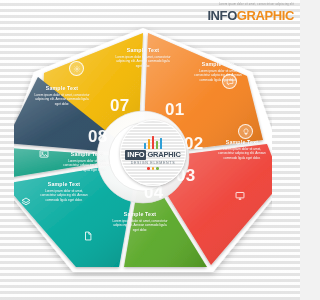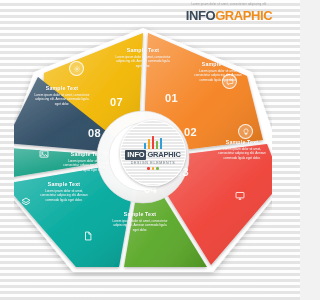--- a/index.html
+++ b/index.html
@@ -12,21 +12,21 @@
     position:relative;width:300px;height:300px;overflow:hidden;
     background:
       repeating-linear-gradient(180deg,
         rgba(255,255,255,0.95) 0px, rgba(255,255,255,0.95) 3px,
         rgba(228,228,228,0.95) 3px, rgba(228,228,228,0.95) 6px),
       linear-gradient(135deg,#fbfbfb 0%,#ededed 60%,#e2e2e2 100%);
   }
   
   #header{
     position:absolute;top:4px;right:6px;width:130px;
-    text-align:center;line-height:1;
+    text-align:right;line-height:1;
   }
   #header .tagline{
     font-size:2.6px;color:#9a9a9a;letter-spacing:.2px;
     white-space:nowrap;display:block;margin-bottom:2px;
   }
   #header .hg-main{
     font-size:13px;font-weight:bold;letter-spacing:-0.4px;
     color:#3b4a5a;display:block;
   }
   #header .hg-main .g{color:#f08c1a;}
@@ -45,21 +45,21 @@
     text-shadow:0 0 1px rgba(0,0,0,.12);
   }
   .seg-label .s-title{
     display:block;font-size:5.2px;font-weight:bold;letter-spacing:.2px;
     line-height:1.15;white-space:nowrap;
   }
   .seg-label .s-body{
     display:block;font-size:3.1px;line-height:1.45;margin-top:1px;
   }
   .seg-num{
-    position:absolute;color:#ffffff;font-size:11px;font-weight:bold;
+    position:absolute;color:#ffffff;font-size:17px;font-weight:bold;
     letter-spacing:.3px;pointer-events:none;opacity:.95;
   }
   
   #center-logo{
     position:absolute;left:120px;top:120px;width:66px;height:66px;
     border-radius:50%;
     background:
       repeating-linear-gradient(180deg,
         #ffffff 0px,#ffffff 1.5px,#e9e9e9 1.5px,#e9e9e9 3px);
     box-shadow:0 1px 3px rgba(0,0,0,.28), inset 0 0 0 1px rgba(255,255,255,.9);
@@ -170,22 +170,22 @@
       </g>
 
       <circle cx="129" cy="133" r="46" fill="#ffffff" opacity="0.97"></circle>
       <circle cx="129" cy="133" r="46" fill="url(#hubGrad)" opacity="0.55"></circle>
       <circle cx="129" cy="133" r="46" fill="none" stroke="#dcdcdc" stroke-width="0.6"></circle>
       <circle cx="129" cy="133" r="34" fill="#ffffff"></circle>
       <circle cx="129" cy="133" r="34" fill="none" stroke="#e4e4e4" stroke-width="0.6"></circle>
     </svg>
   </div>
 
-  <div class="seg-num" style="left:165px;top:92px;">01</div>
-  <div class="seg-num" style="left:184px;top:126px;text-align:right;">02</div>
+  <div class="seg-num" style="left:165px;top:100px;">01</div>
+  <div class="seg-num" style="left:184px;top:134px;text-align:right;">02</div>
   <div class="seg-num" style="left:176px;top:166px;">03</div>
   <div class="seg-num" style="left:144px;top:183px;">04</div>
   <div class="seg-num" style="left:100px;top:168px;margin-left:36px;">05</div>
   <div class="seg-num" style="left:88px;top:127px;">08</div>
   <div class="seg-num" style="left:110px;top:96px;">07</div>
 
   <div class="seg-label" style="left:114px;top:48px;width:58px;text-align:center;">
     <span class="s-title">Sample Text</span>
     <span class="s-body">Lorem ipsum dolor sit amet, consectetur adipiscing elit. Aenean commodo ligula eget dolor.</span>
   </div>

